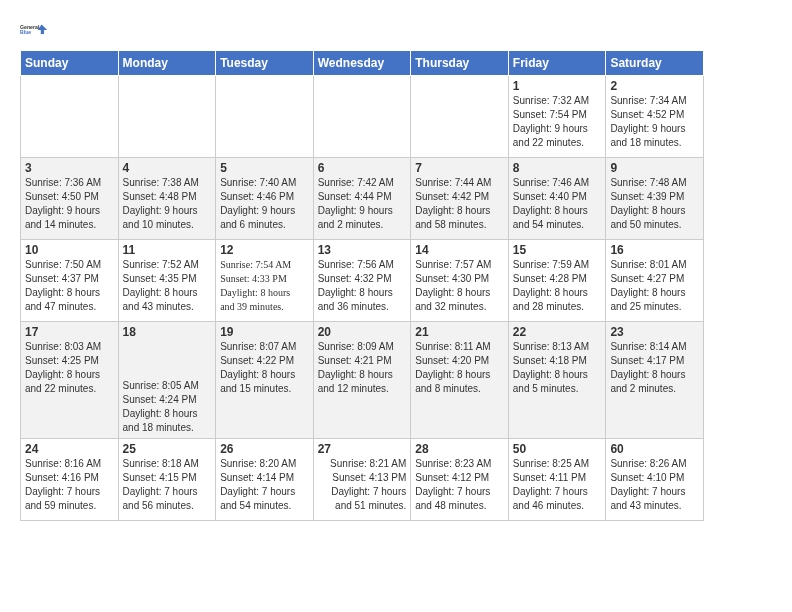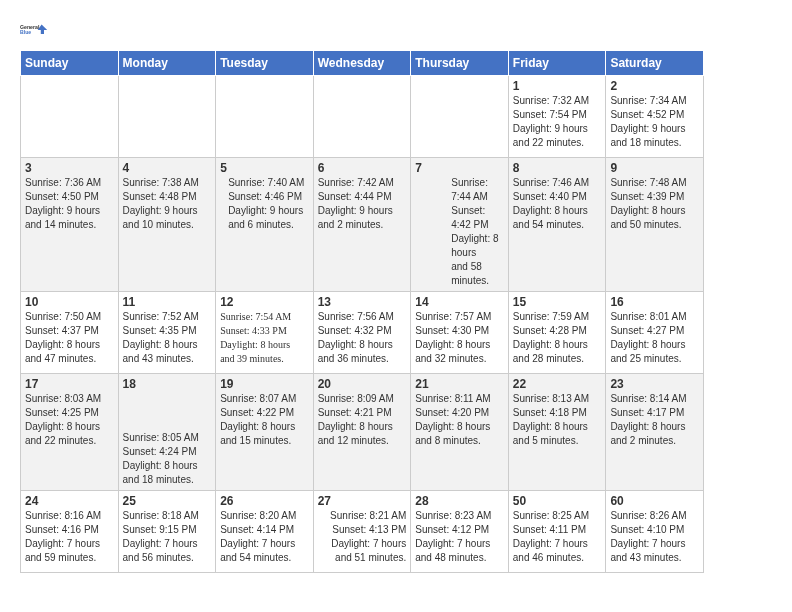--- a/index.html
+++ b/index.html
@@ -146,35 +146,35 @@
           </td>
           <td>
             <div class="day-num">4</div>
             <div class="day-info" style="white-space: pre-line;">Sunrise: 7:38 AM
 Sunset: 4:48 PM
 Daylight: 9 hours
 and 10 minutes.</div>
           </td>
           <td>
             <div class="day-num">5</div>
-            <div class="day-info" style="white-space: pre-line; margin-left: 8px;">Sunrise: 7:40 AM
+            <div class="day-info" style="white-space: pre-line;">Sunrise: 7:40 AM
 Sunset: 4:46 PM
 Daylight: 9 hours
 and 6 minutes.</div>
           </td>
           <td>
             <div class="day-num">6</div>
             <div class="day-info" style="white-space: pre-line;">Sunrise: 7:42 AM
 Sunset: 4:44 PM
 Daylight: 9 hours
 and 2 minutes.</div>
           </td>
           <td>
             <div class="day-num">7</div>
-            <div class="day-info" style="white-space: pre-line; margin-left: 36px;">Sunrise: 7:44 AM
+            <div class="day-info" style="white-space: pre-line;">Sunrise: 7:44 AM
 Sunset: 4:42 PM
 Daylight: 8 hours
 and 58 minutes.</div>
           </td>
           <td>
             <div class="day-num">8</div>
             <div class="day-info" style="white-space: pre-line;">Sunrise: 7:46 AM
 Sunset: 4:40 PM
 Daylight: 8 hours
 and 54 minutes.</div>
@@ -293,21 +293,21 @@
           <td>
             <div class="day-num">24</div>
             <div class="day-info" style="white-space: pre-line;">Sunrise: 8:16 AM
 Sunset: 4:16 PM
 Daylight: 7 hours
 and 59 minutes.</div>
           </td>
           <td>
             <div class="day-num">25</div>
             <div class="day-info" style="white-space: pre-line;">Sunrise: 8:18 AM
-Sunset: 9:15 PM
+Sunset: 4:15 PM
 Daylight: 7 hours
 and 56 minutes.</div>
           </td>
           <td>
             <div class="day-num">26</div>
             <div class="day-info" style="white-space: pre-line;">Sunrise: 8:20 AM
 Sunset: 4:14 PM
 Daylight: 7 hours
 and 54 minutes.</div>
           </td>

